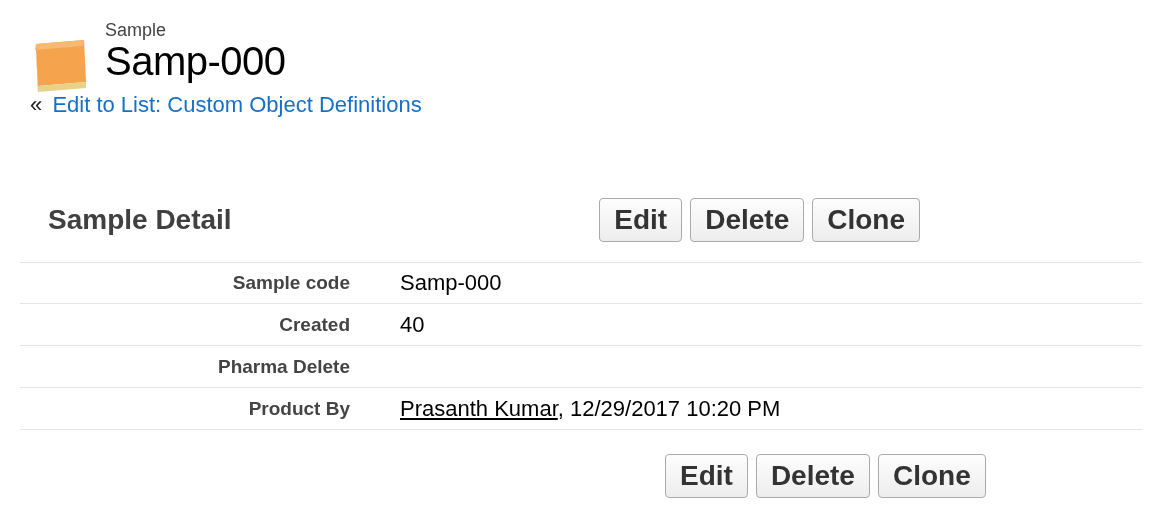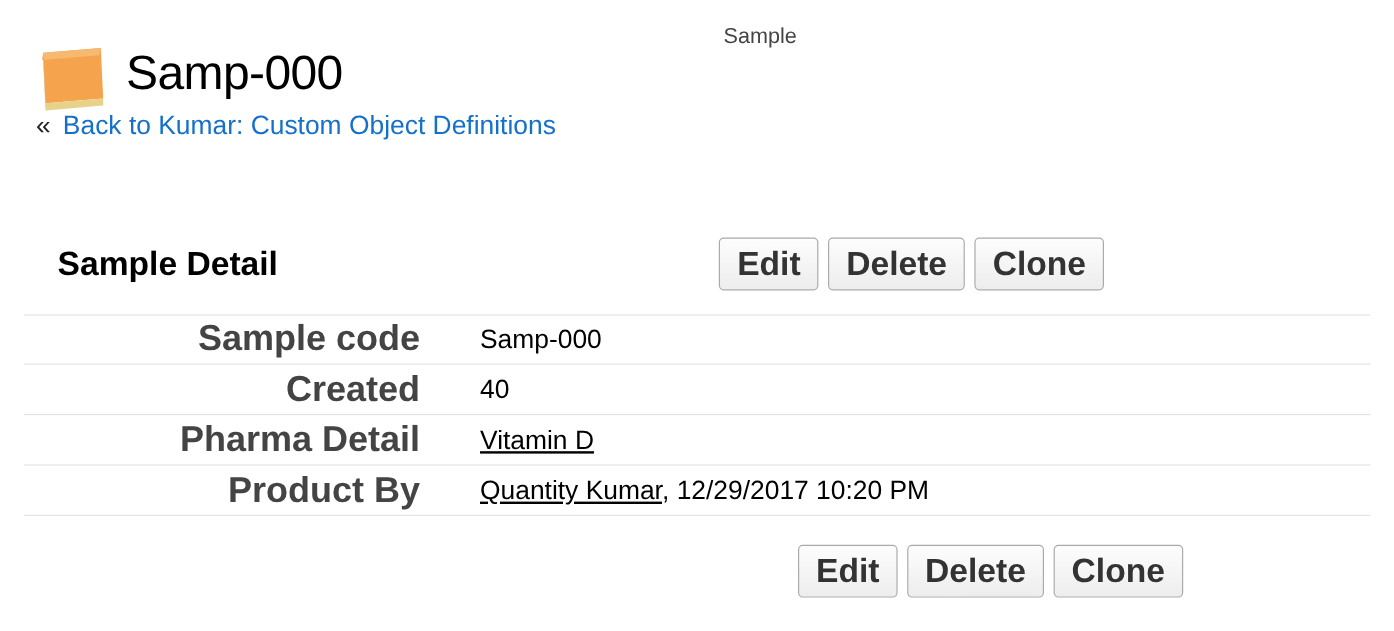--- a/index.html
+++ b/index.html
@@ -22,21 +22,20 @@
       height: 58px;
     }
     .header-text {
       margin-left: 75px;
     }
     .object-label {
       font-size: 18px;
       color: #444;
       font-weight: normal;
       margin-bottom: -2px;
-      text-align: center;
     }
     .record-name {
       font-size: 40px;
       font-weight: normal;
       color: #000;
       letter-spacing: -0.5px;
     }
     .back-link-row {
       margin: 8px 0 0 30px;
       font-size: 22px;
@@ -56,21 +55,21 @@
     }
     .detail-header-row {
       display: flex;
       align-items: center;
       margin-bottom: 20px;
       padding: 0 12px 0 28px;
     }
     .section-title {
       font-size: 28px;
       font-weight: bold;
-      color: #000000;
+      color: #404040;
       flex: 0 0 auto;
     }
     .button-group {
       margin-left: auto;
       margin-right: 210px;
       display: flex;
       gap: 8px;
     }
     .button-group-bottom {
       display: flex;
@@ -95,21 +94,21 @@
       display: flex;
       align-items: center;
       border-bottom: 1px solid #e4e4e4;
       min-height: 42px;
     }
     .field-row:first-child { border-top: 1px solid #e4e4e4; }
     .field-label {
       width: 360px;
       text-align: right;
       padding-right: 30px;
-      font-size: 30px;
+      font-size: 19px;
       font-weight: bold;
       color: #444;
     }
     .field-value {
       flex: 1;
       font-size: 22px;
       color: #000;
       padding-left: 20px;
     }
     .link-value {
@@ -131,21 +130,21 @@
     </svg>
   </div>
   <div class="header-text">
     <div class="object-label">Sample</div>
     <div class="record-name">Samp-000</div>
   </div>
 </div>
 
 <div class="back-link-row">
   <span class="back-chevron">«</span>
-  <a class="back-link">Back to Kumar: Custom Object Definitions</a>
+  <a class="back-link">Edit to List: Custom Object Definitions</a>
 </div>
 
 <div class="detail-section">
   <div class="detail-header-row">
     <div class="section-title">Sample Detail</div>
     <div class="button-group">
       <button class="btn">Edit</button>
       <button class="btn">Delete</button>
       <button class="btn">Clone</button>
     </div>
@@ -154,29 +153,26 @@
   <div class="field-table">
     <div class="field-row">
       <div class="field-label">Sample code</div>
       <div class="field-value">Samp-000</div>
     </div>
     <div class="field-row">
       <div class="field-label">Created</div>
       <div class="field-value">40</div>
     </div>
     <div class="field-row">
-      <div class="field-label">Pharma Detail</div>
-      <div class="field-value">
-        <a class="link-value">Vitamin D</a>
-      </div>
+      <div class="field-label">Pharma Delete</div>
     </div>
     <div class="field-row">
       <div class="field-label">Product By</div>
       <div class="field-value">
-        <a class="link-value">Quantity Kumar</a><span>, 12/29/2017 10:20 PM</span>
+        <a class="link-value">Prasanth Kumar</a><span>, 12/29/2017 10:20 PM</span>
       </div>
     </div>
   </div>
 
   <div class="button-group-bottom">
     <button class="btn">Edit</button>
     <button class="btn">Delete</button>
     <button class="btn">Clone</button>
   </div>
 </div>

